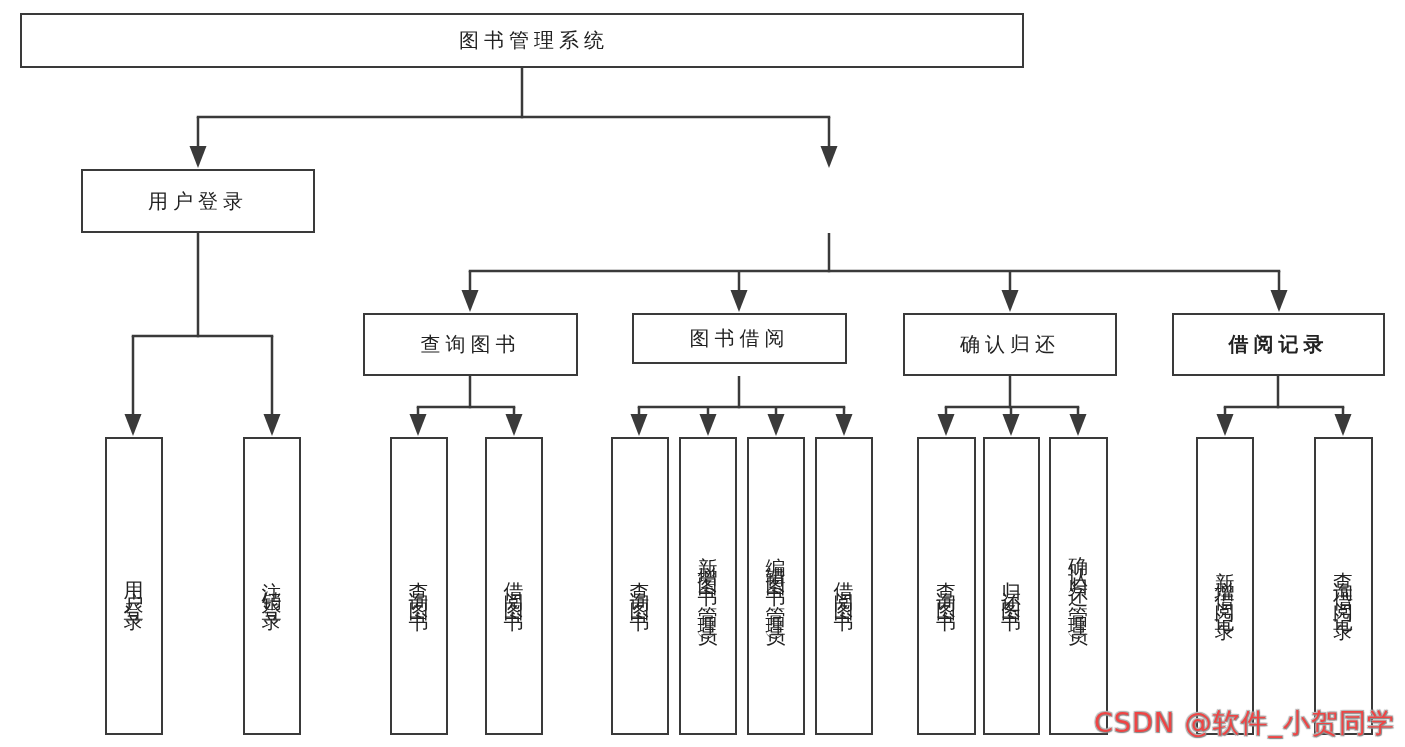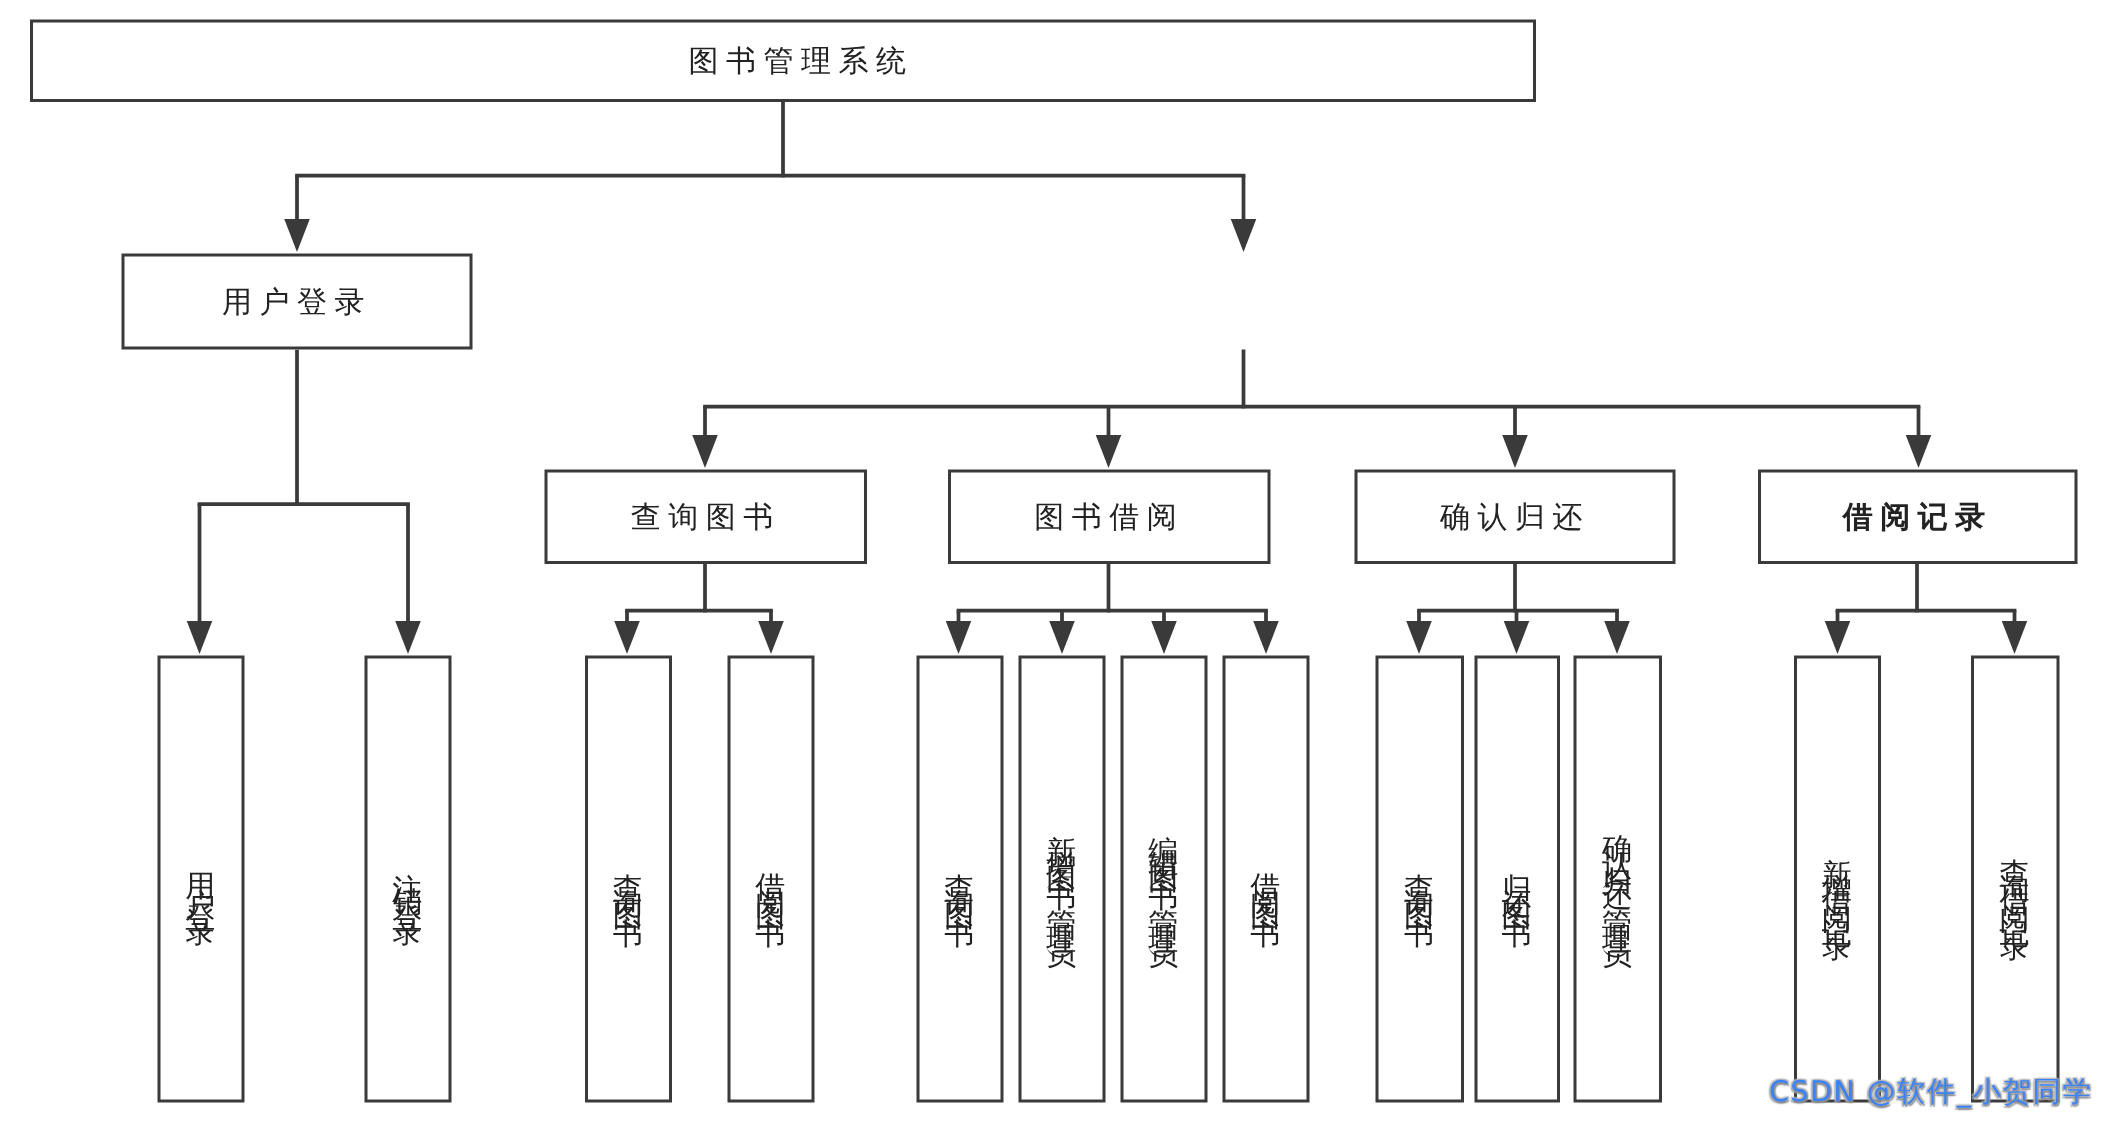--- a/index.html
+++ b/index.html
@@ -42,23 +42,23 @@
     text-orientation: mixed;
     font-size: 20px;
     letter-spacing: 10px;
     line-height: 1.1;
     color: #222222;
   }
   .watermark {
     position: absolute;
     right: 10px;
     bottom: 6px;
-    font-size: 19px;
+    font-size: 27px;
     letter-spacing: 1px;
-    color: #3b82f6;
+    color: #ef4444;
     text-shadow: 1px 1px 1px #8a8a8a, -1px -1px 1px #b8b8b8,
                  1px -1px 1px #a5a5a5, -1px 1px 1px #a5a5a5;
     white-space: nowrap;
   }
 </style>
 </head>
 <body>
 
 <div class="stage">
 
@@ -142,21 +142,21 @@
     <span>图书管理系统</span>
   </div>
 
   <div class="node h" style="left:81px; top:169px; width:234px; height:64px;">
     <span>用户登录</span>
   </div>
 
   <div class="node h" style="left:363px; top:313px; width:215px; height:63px;">
     <span>查询图书</span>
   </div>
-  <div class="node h" style="left:632px; top:313px; width:215px; height:63px;">
+  <div class="node h" style="left:632px; top:313px; width:215px; height:51px;">
     <span>图书借阅</span>
   </div>
   <div class="node h" style="left:903px; top:313px; width:214px; height:63px;">
     <span>确认归还</span>
   </div>
   <div class="node h" style="left:1172px; top:313px; width:213px; height:63px;font-weight:bold;">
     <span>借阅记录</span>
   </div>
 
   <div class="node leaf" style="left:105px; top:437px; width:58px; height:298px;">

